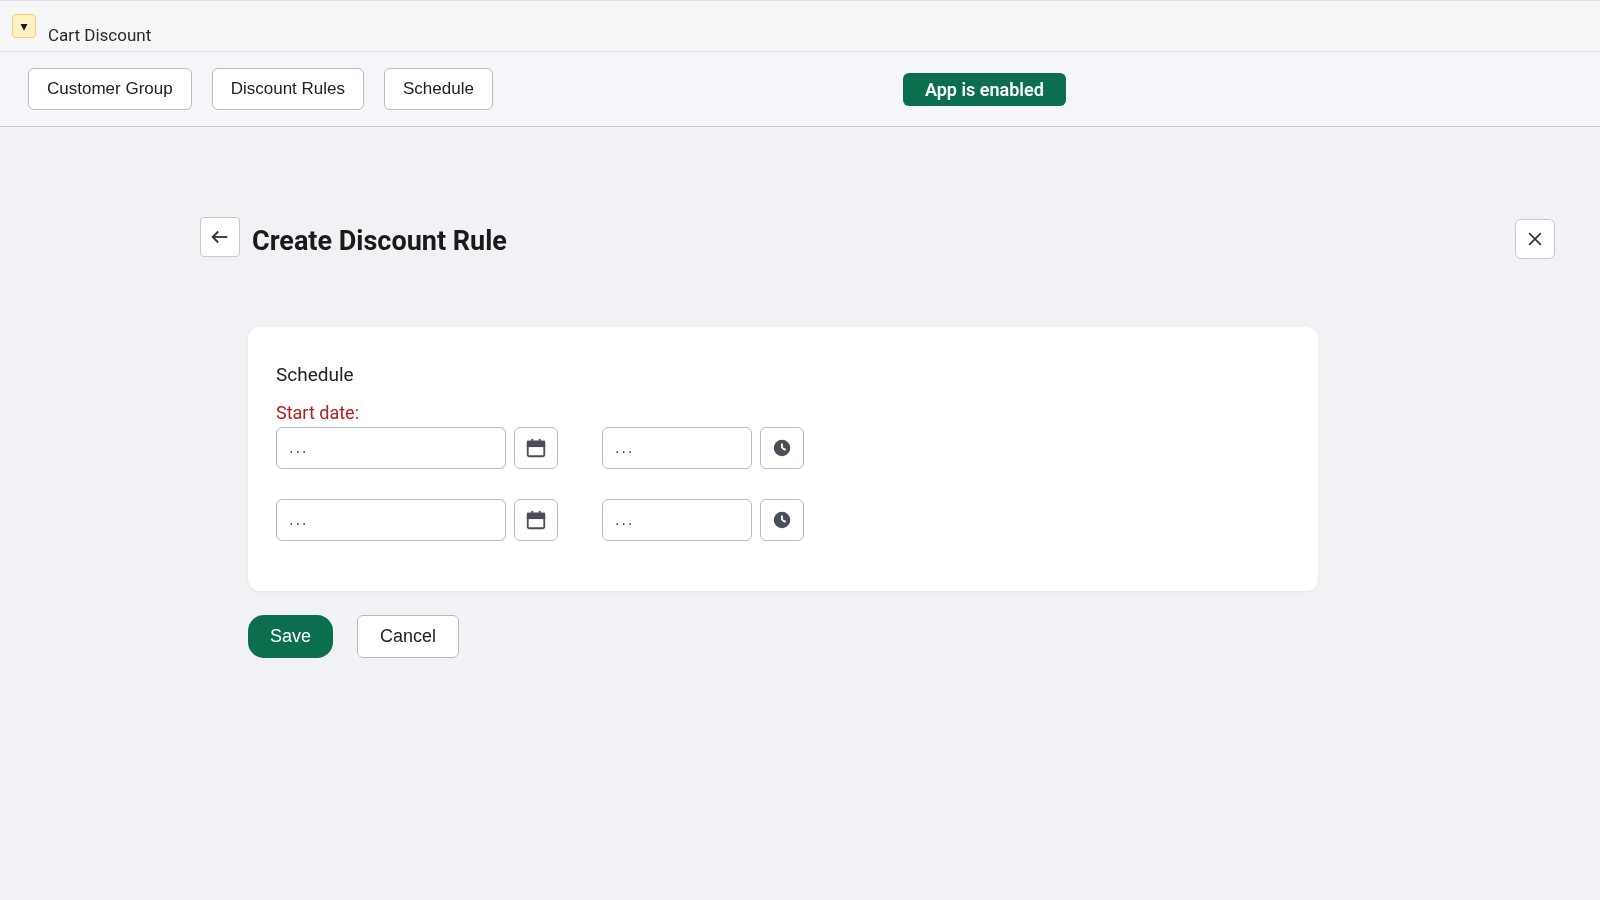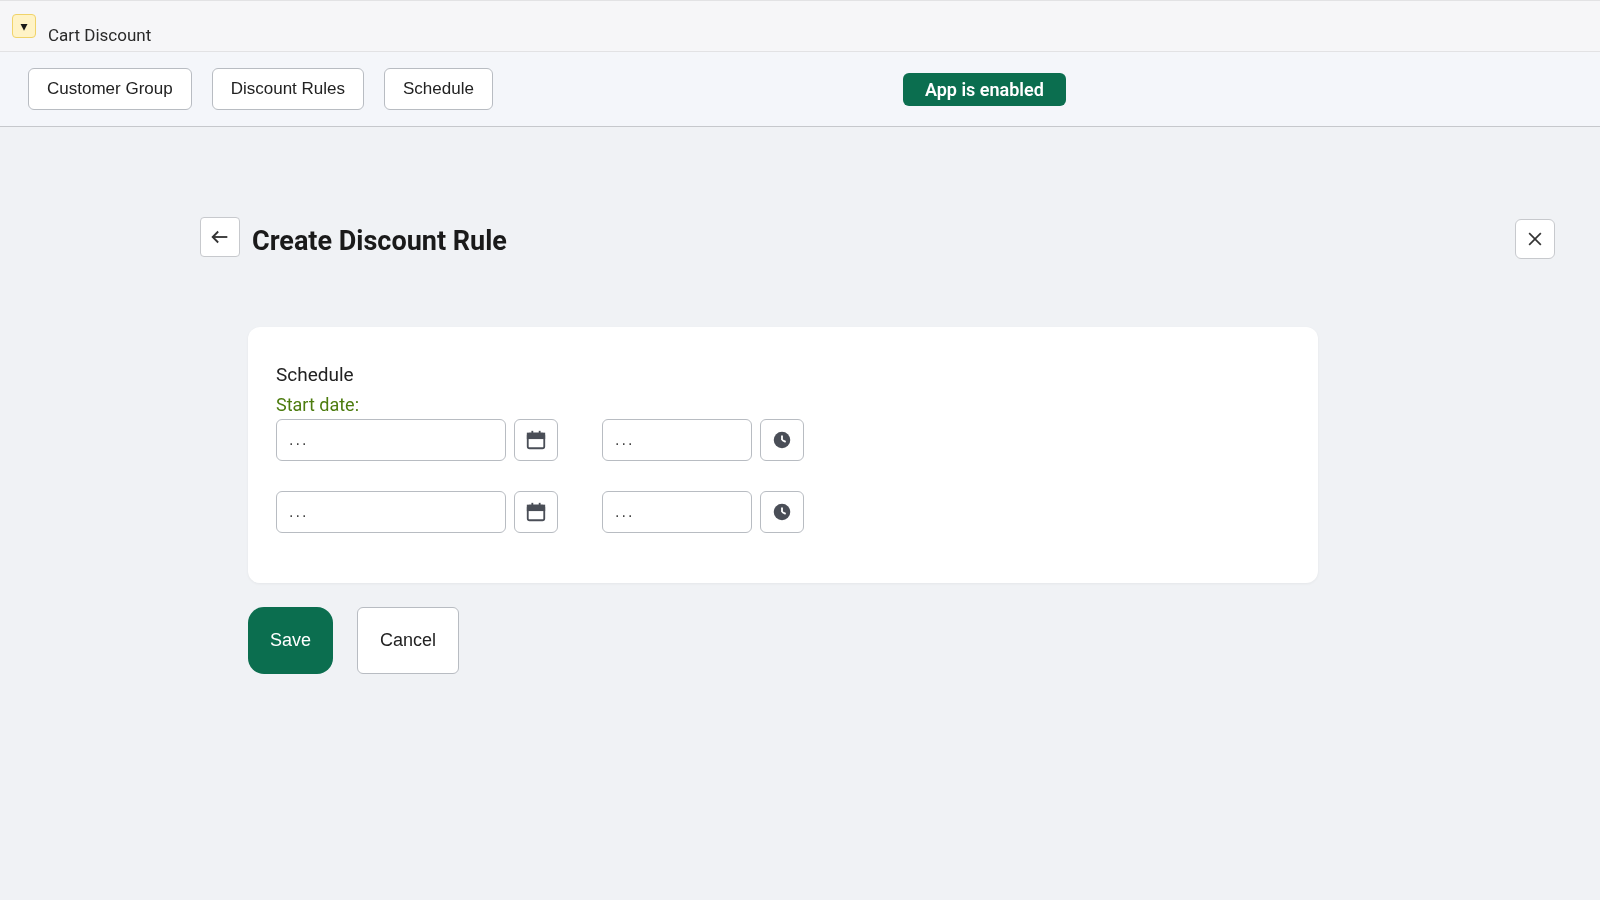--- a/index.html
+++ b/index.html
@@ -127,22 +127,22 @@
     margin-left: 48px;
     width: 1070px;
   }
   .card-section-title {
     font-size: 19px;
     color: #222;
     margin-bottom: 6px;
   }
   .field-label {
     font-size: 18px;
-    color: #4d7c0f;
-    margin-top: 8px;
+    color: #b91c1c;
+    margin-top: 16px;
     margin-bottom: 4px;
   }
   .field-row {
     display: flex;
     align-items: center;
     gap: 8px;
     margin-bottom: 30px;
   }
   .field-row:last-of-type { margin-bottom: 0; }
   .text-input {
@@ -191,21 +191,21 @@
     border-radius: 16px;
     padding: 10px 22px;
     cursor: pointer;
   }
   .btn-secondary {
     background: #fff;
     color: #222;
     font-size: 18px;
     border: 1px solid #b8bcc2;
     border-radius: 6px;
-    padding: 22px 22px;
+    padding: 10px 22px;
     cursor: pointer;
   }
 
   svg { fill: none; stroke-width: 2; }
 </style>
 </head>
 <body>
 
 <div class="titlebar">
   <div class="app-icon">

